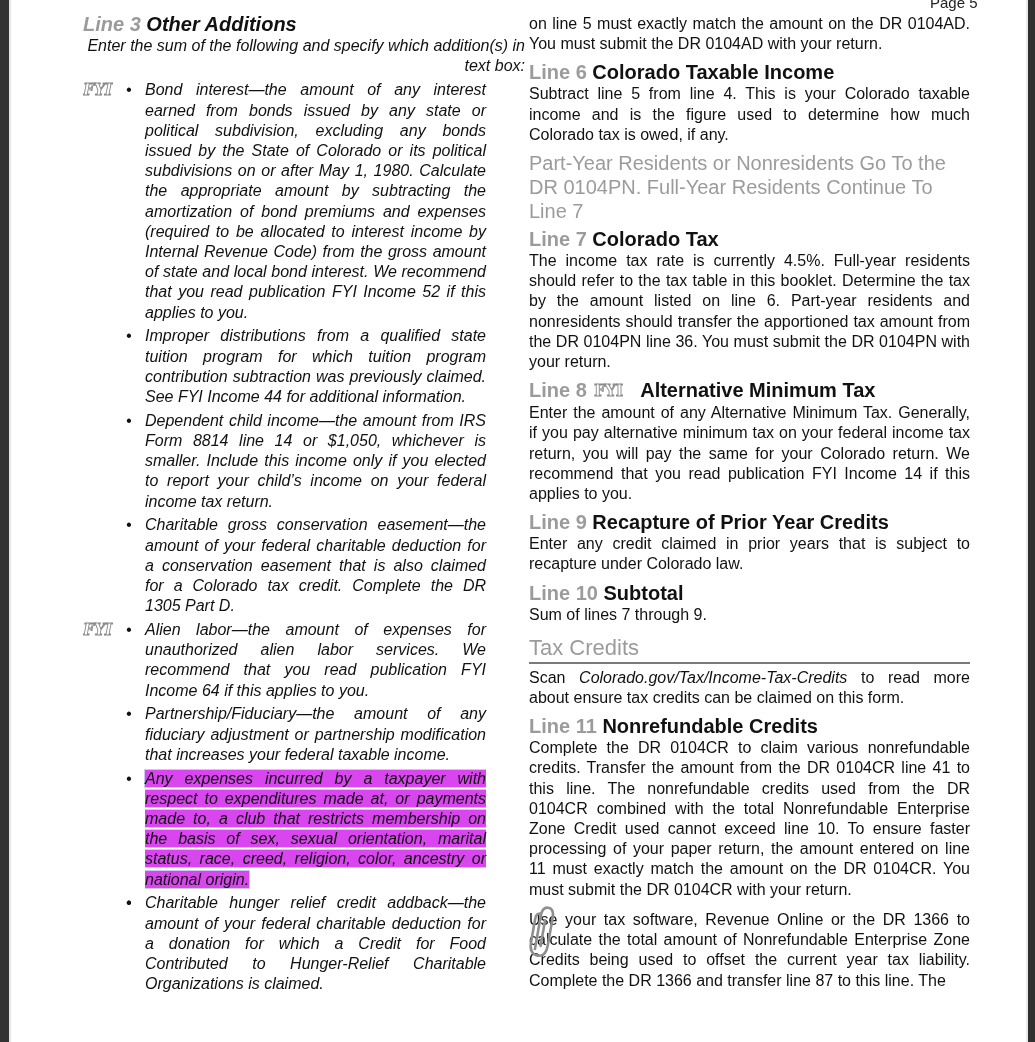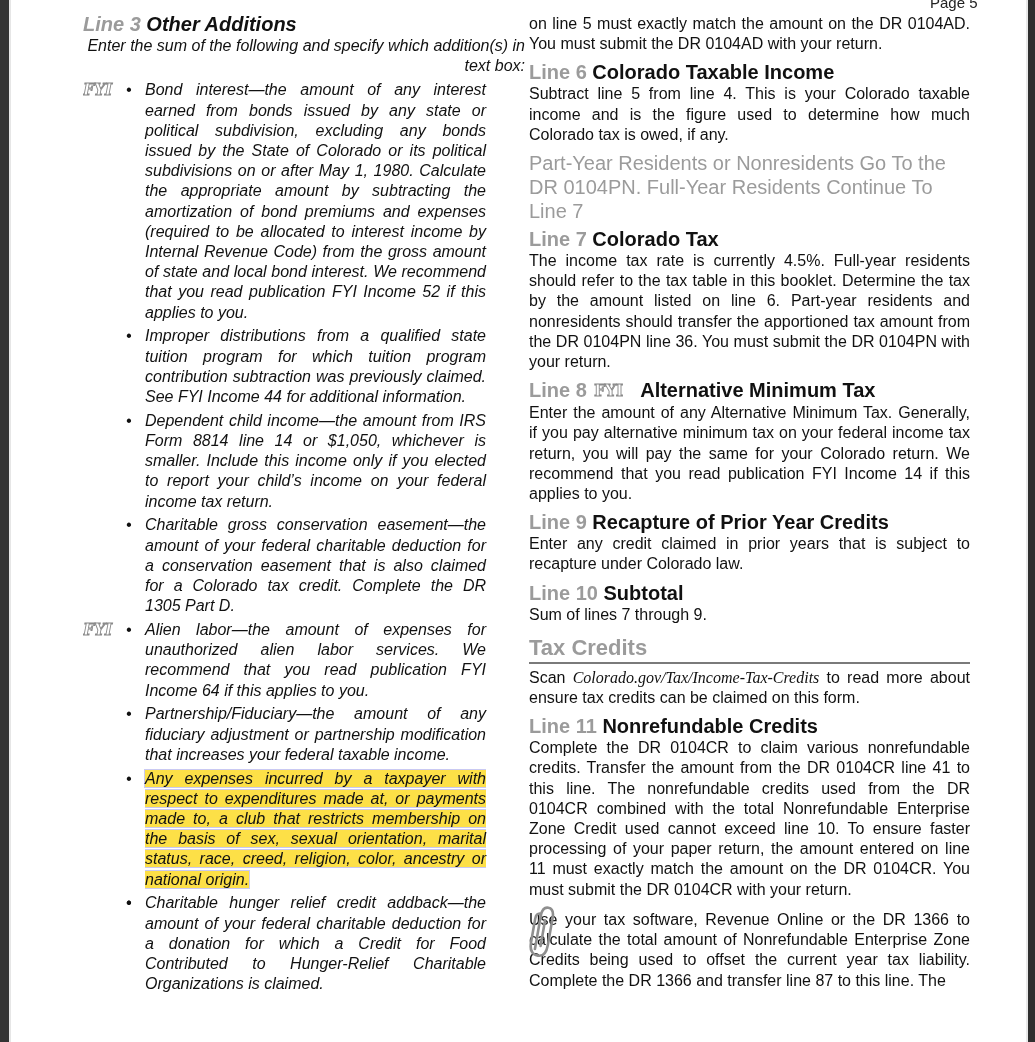--- a/index.html
+++ b/index.html
@@ -39,33 +39,33 @@
   .bullets li {
     position: relative; padding-left: 62px; font-size: 16px; line-height: 20.2px;
     text-align: justify; margin-bottom: 3.6px; width: 341px;
   }
   .bullet-dot {
     position: absolute; left: 43px; top: 0; font-size: 16px;
   }
   .fyi-badge {
     position: absolute; left: 0; top: 1px;
   }
-  .highlight { background: #fde047; box-shadow: 0 0 0 1px #c9c9f2; }
+  .highlight { background: #d946ef; box-shadow: 0 0 0 1px #c9c9f2; }
 
   .gray-banner {
     font-size: 20px; font-weight: normal; color: #9b9b9b; line-height: 24px; margin: 0;
   }
   .section-head {
-    font-size: 22px; font-weight: bold; color: #9b9b9b; margin: 0; line-height: 26px;
+    font-size: 22px; font-weight: normal; color: #9b9b9b; margin: 0; line-height: 26px;
   }
   .section-rule { height: 0; border-top: 2px solid #7a7a7a; margin: 1px 0 4px 0; }
 
   .attach-row { position: relative; padding-left: 63px; margin-top: 4px; }
   .paperclip { position: absolute; left: 0; top: 0; }
-  em { font-style: italic; font-family: Liberation Serif, serif; }
+  em { font-style: italic; }
 </style>
 </head>
 <body>
 
 <div class="edge-left"></div>
 <div class="edge-left-inner"></div>
 <div class="edge-right-inner"></div>
 <div class="edge-right"></div>
 
 <div class="page-number">Page 5</div>

